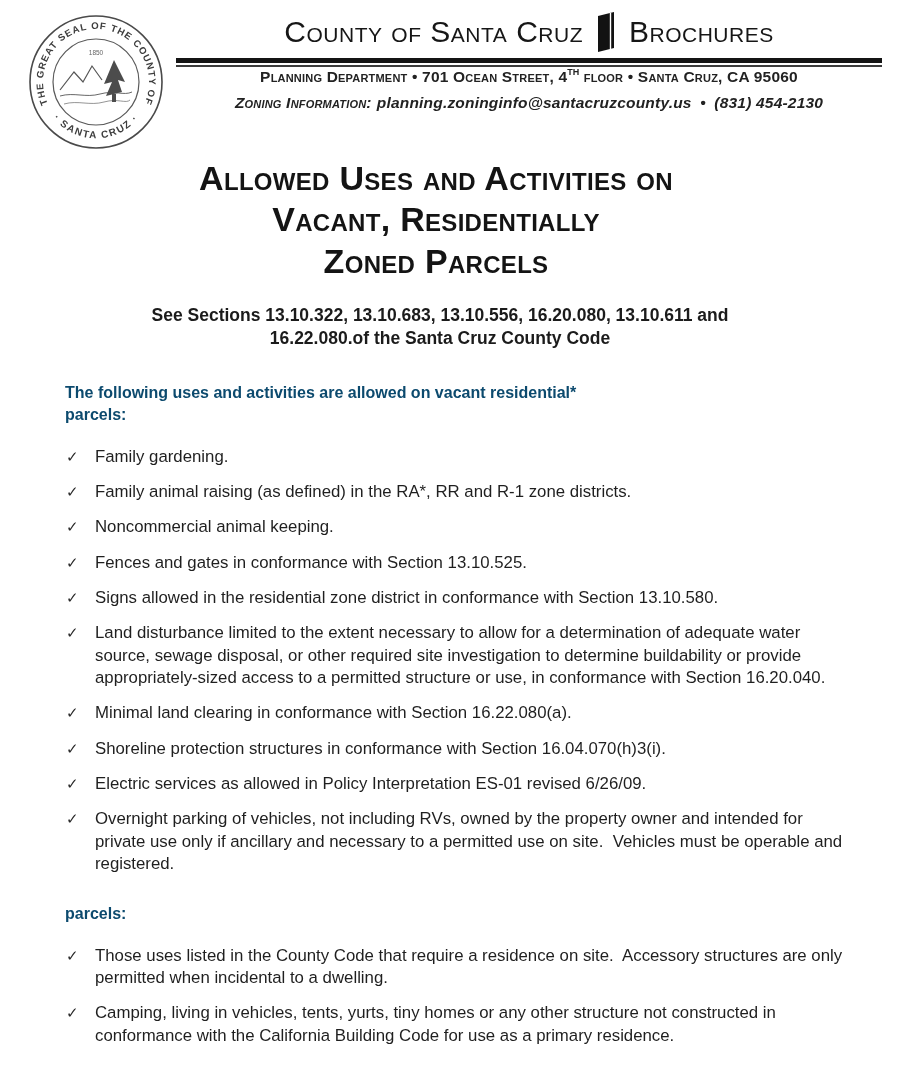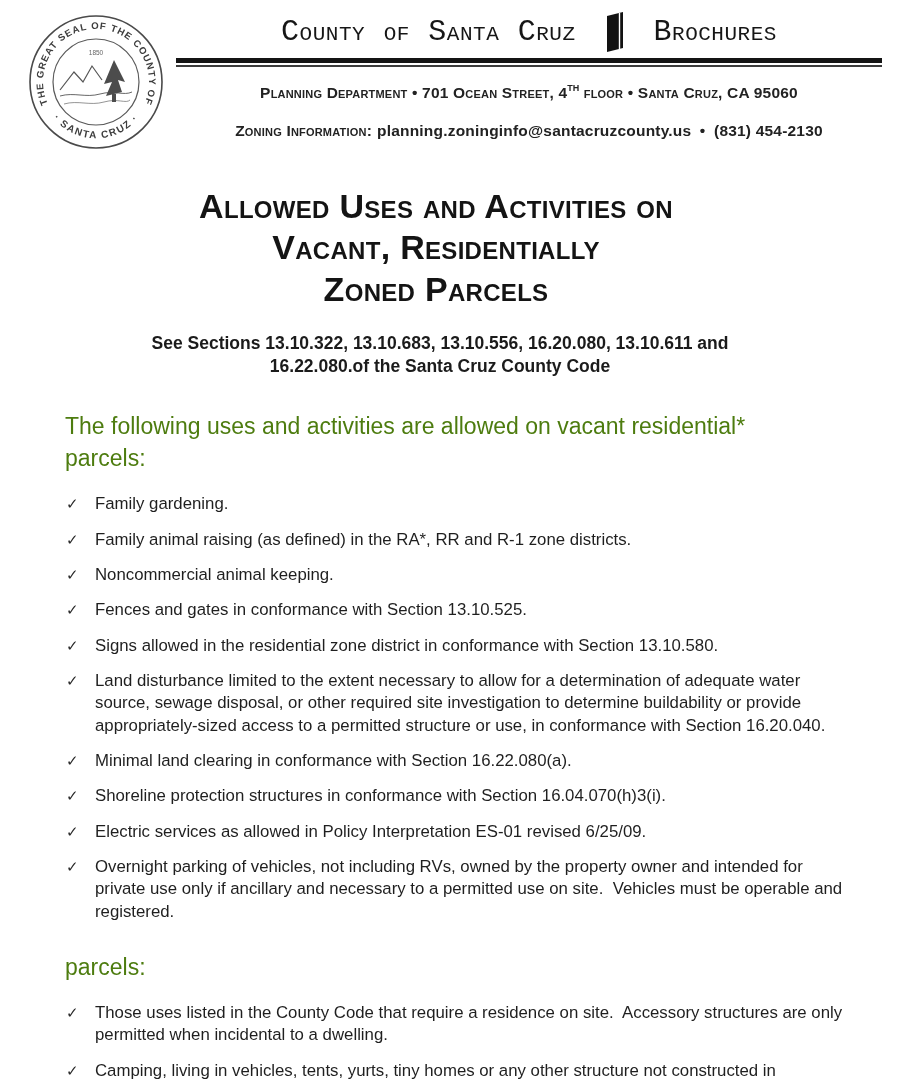--- a/index.html
+++ b/index.html
@@ -10,32 +10,32 @@
     color:#1b1b1b;
     overflow:hidden;
   }
   .page { position:relative; width:908px; height:1080px; background:#fff; }
 
   
   .header { position:relative; padding-top:12px; }
   .seal { position:absolute; left:26px; top:12px; width:140px; height:140px; }
   .header-content { margin-left:176px; width:706px; }
   .title-row {
-    display:flex; align-items:center; justify-content:center; gap:28px;
+    display:flex; align-items:center; justify-content:center; gap:12px;
     font-variant:small-caps; font-size:30px; letter-spacing:.5px;
-    color:#161616; padding-bottom:6px;font-family:Liberation Mono, monospace;
+    color:#161616; padding-bottom:6px;
   }
   .brochure-icon { display:inline-block; line-height:0; }
   .rule-thick { height:5px; background:#141414; }
   .rule-thin  { height:2px; background:#3c3c3c; margin-top:2px; }
   .addr {
     text-align:center; font-variant:small-caps; font-weight:bold;
-    font-size:15.5px; color:#222; margin-top:16px; letter-spacing:.2px;
+    font-size:15.5px; color:#222; margin-top:0; letter-spacing:.2px;
   }
-  .addr + .addr { margin-top:20px; }
+  .addr + .addr { margin-top:8px;font-style:italic; }
   .addr sup { font-variant:normal; font-size:9px; vertical-align:7px; letter-spacing:0; }
   .addr .email { font-variant:normal; margin-left:5px; }
   .addr .sep { margin:0 4px; }
 
   
   .doc-title {
     margin-top:46px; text-align:center;
     font-variant:small-caps; font-weight:bold;
     font-size:34px; line-height:1.22; color:#141414;
     letter-spacing:.3px;
@@ -43,21 +43,21 @@
   }
   .subtitle {
     margin-top:22px; text-align:center; font-weight:bold;
     font-size:17.5px; line-height:1.3; color:#1b1b1b;
     transform:translateX(-14px);
   }
 
   
   .section-heading {
     margin:32px 55px 0 65px;
-    font-weight:normal; font-size:23px; line-height:1.4; color:#4d7c0f;
+    font-weight:bold; font-size:16px; line-height:1.4; color:#0c4a6e;
   }
   .section-heading.second { margin-top:28px; }
   .check-list { margin:19px 52px 0 66px; }
   .check-item {
     display:flex; margin-bottom:13px;
     font-size:16.8px; line-height:1.33; color:#1f1f1f;
   }
   .check {
     flex:none; width:29px; padding-top:1px;
     font-size:15px; color:#2a2a2a;
@@ -163,21 +163,21 @@
       <div class="check-item">
         <span class="check">✓</span>
         <span class="item-text">Minimal land clearing in conformance with Section 16.22.080(a).</span>
       </div>
       <div class="check-item">
         <span class="check">✓</span>
         <span class="item-text">Shoreline protection structures in conformance with Section 16.04.070(h)3(i).</span>
       </div>
       <div class="check-item">
         <span class="check">✓</span>
-        <span class="item-text">Electric services as allowed in Policy Interpretation ES-01 revised 6/25/09.</span>
+        <span class="item-text">Electric services as allowed in Policy Interpretation ES-01 revised 6/26/09.</span>
       </div>
       <div class="check-item">
         <span class="check">✓</span>
         <span class="item-text"><span>Overnight parking of vehicles, not including RVs, owned by the property owner and intended for private use </span><span class="underline">only if ancillary and necessary to a permitted use on site</span><span>.  Vehicles must be operable and registered.</span></span>
       </div>
     </div>
 
   <h2 class="section-heading second">
     <div>parcels:</div>
   </h2>

